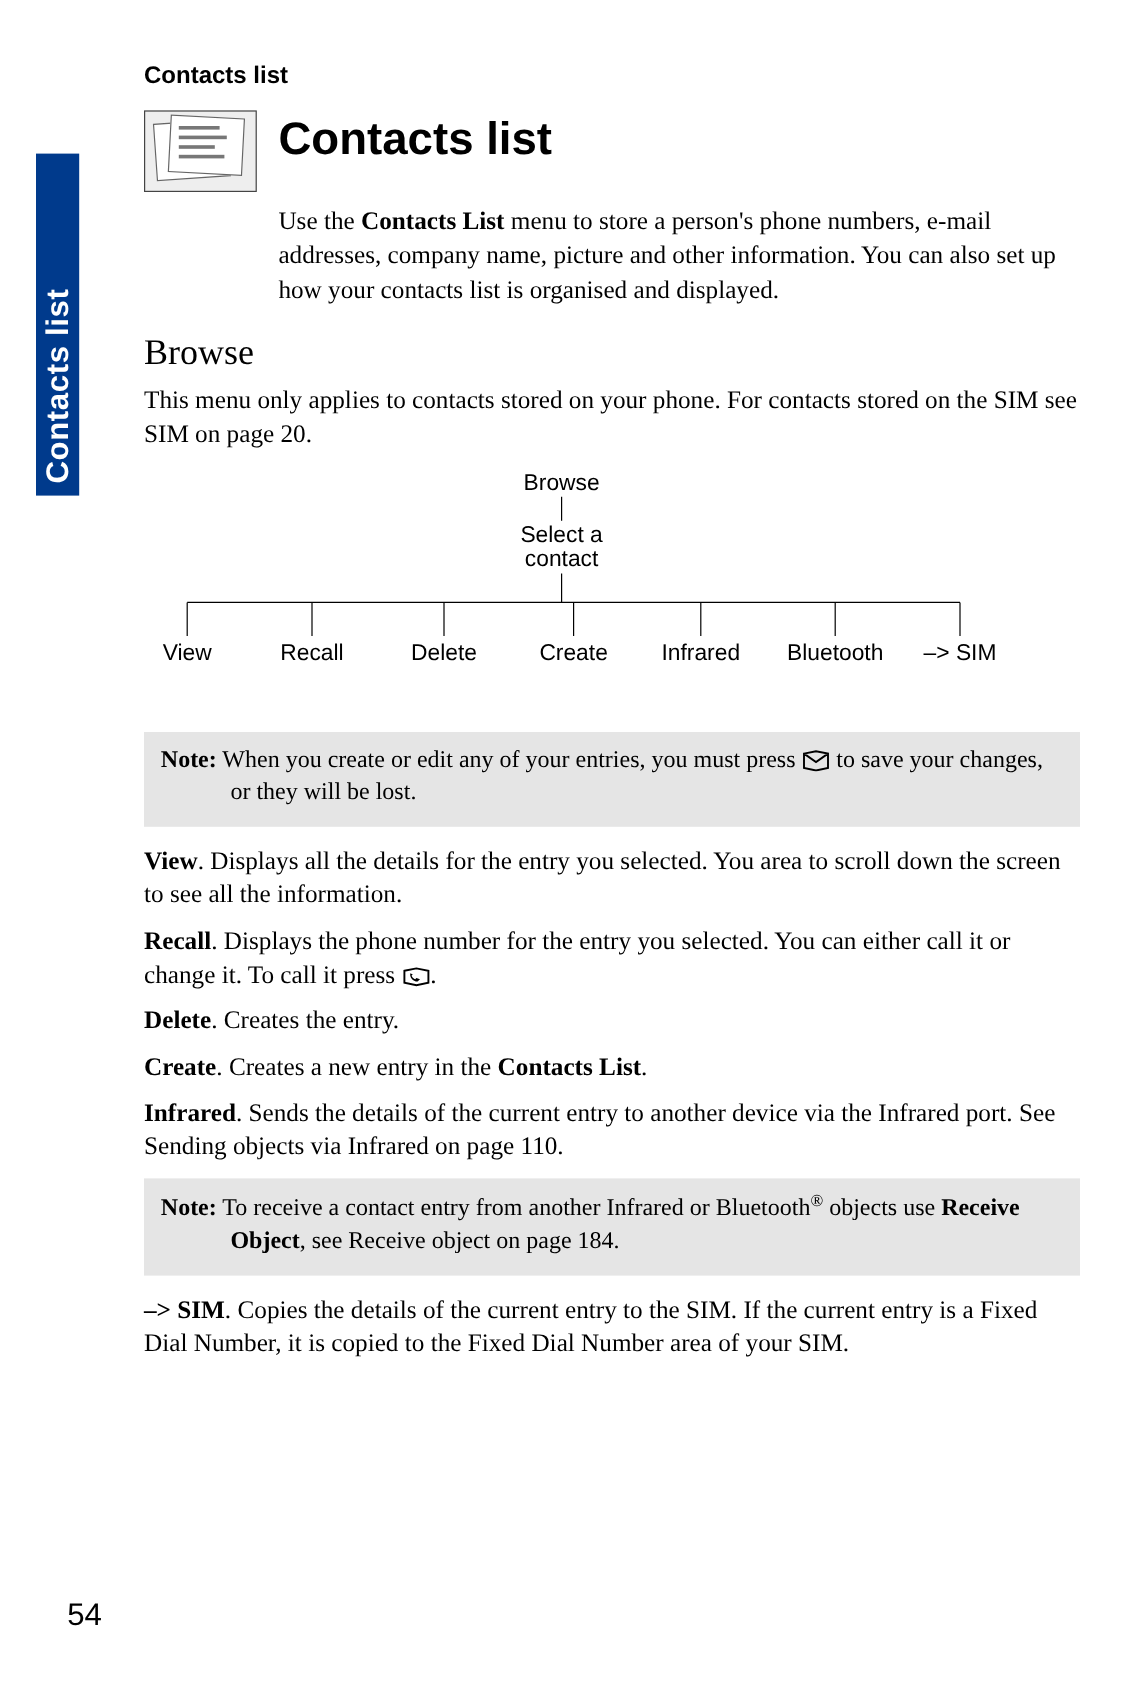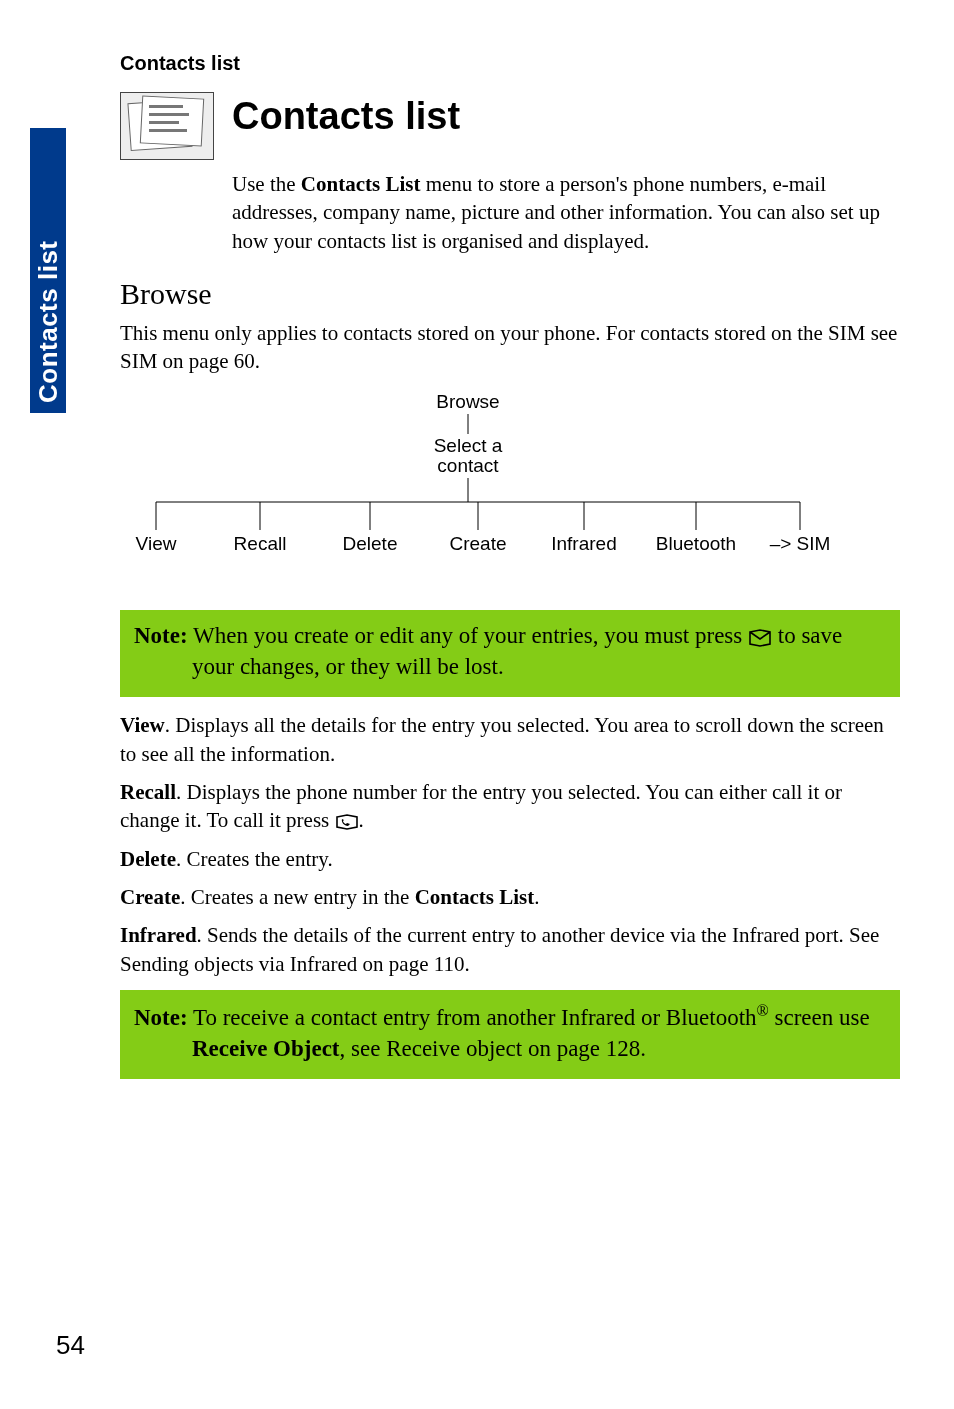--- a/index.html
+++ b/index.html
@@ -16,21 +16,21 @@
   .chapter-icon .page1 { left: 8px; top: 8px; width: 62px; height: 48px; transform: rotate(-4deg); }
   .chapter-icon .page2 { left: 20px; top: 4px; width: 62px; height: 48px; transform: rotate(3deg); }
   .chapter-icon .line { position: absolute; height: 3px; background: #777; }
   h1.title { font-family: Arial, Helvetica, sans-serif; font-weight: bold; font-size: 38px; line-height: 1.1; margin-top: 4px; }
   .intro { font-size: 21px; line-height: 1.35; margin-top: 10px; }
   .intro .first-lines { margin-left: 112px; display: block; font-family: Liberation Serif, serif; }
   h2.section { font-family: "Times New Roman", Times, serif; font-weight: normal; font-size: 30px; margin-top: 22px; margin-bottom: 8px; }
   p.body { font-size: 21px; line-height: 1.35; margin-bottom: 10px; }
   .diagram { margin-top: 14px; margin-bottom: 30px; }
   .diagram svg { display: block; }
-  .note-box { background: #84cc16; padding: 10px 14px 14px 14px; font-size: 23px; line-height: 1.38; margin-top: 12px; margin-bottom: 14px; }
+  .note-box { background: #e5e5e5; padding: 10px 14px 14px 14px; font-size: 20px; line-height: 1.38; margin-top: 12px; margin-bottom: 14px; }
   .note-box .hang { display: block; padding-left: 58px; text-indent: -58px; }
   .sup { vertical-align: super; font-size: 0.7em; }
   .page-number { position: absolute; left: 56px; bottom: 48px; font-family: Arial, Helvetica, sans-serif; font-size: 26px; text-align: center; }
   .icon-svg { display: inline-block; vertical-align: -4px; }
 </style>
 </head>
 <body>
 
 <div class="page">
 
@@ -56,21 +56,21 @@
     </div>
 
     <p class="intro">
       <span class="first-lines">
         <span>Use the </span><b>Contacts List</b><span> menu to store a person's phone numbers, e-mail addresses, company name, picture and other information. You can also set up how your contacts list is organised and displayed.</span>
       </span>
     </p>
 
     <h2 class="section">Browse</h2>
 
-    <p class="body">This menu only applies to contacts stored on your phone. For contacts stored on the SIM see SIM on page 60.</p>
+    <p class="body">This menu only applies to contacts stored on your phone. For contacts stored on the SIM see SIM on page 20.</p>
 
     <div class="diagram">
       <svg width="780" height="190" viewBox="0 0 780 190">
         <style>
           .t { font-family: Arial, Helvetica, sans-serif; font-size: 19px; fill: #000; }
           .ln { stroke: #000; stroke-width: 1; fill: none; }
         </style>
         <text class="t" x="348" y="18" text-anchor="middle">Browse</text>
         <line class="ln" x1="348" y1="24" x2="348" y2="44"></line>
         <text class="t" x="348" y="62" text-anchor="middle">Select a</text>
@@ -121,22 +121,25 @@
       <b>Create</b><span>. Creates a new entry in the </span><b>Contacts List</b><span>.</span>
     </p>
 
     <p class="body">
       <b>Infrared</b><span>. Sends the details of the current entry to another device via the Infrared port. See Sending objects via Infrared on page 110.</span>
     </p>
 
 
     <div class="note-box">
       <span class="hang">
-        <b>Note:</b><span> To receive a contact entry from another Infrared or Bluetooth</span><span class="sup">®</span><span> screen use </span><b>Receive Object</b><span>, see Receive object on page 128.</span>
+        <b>Note:</b><span> To receive a contact entry from another Infrared or Bluetooth</span><span class="sup">®</span><span> objects use </span><b>Receive Object</b><span>, see Receive object on page 184.</span>
       </span>
     </div>
 
+    <p class="body">
+      <b>–&gt; SIM</b><span>. Copies the details of the current entry to the SIM. If the current entry is a Fixed Dial Number, it is copied to the Fixed Dial Number area of your SIM.</span>
+    </p>
 
   </div>
 
   <div class="page-number">54</div>
 
 </div>
 
 </body></html>

